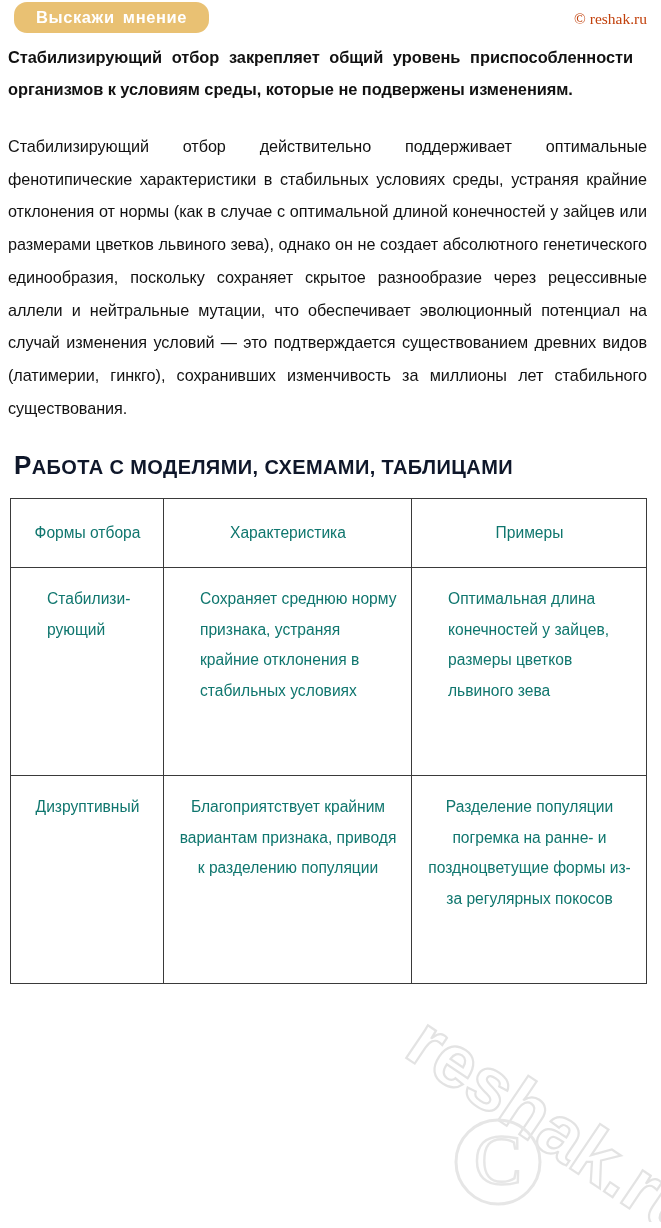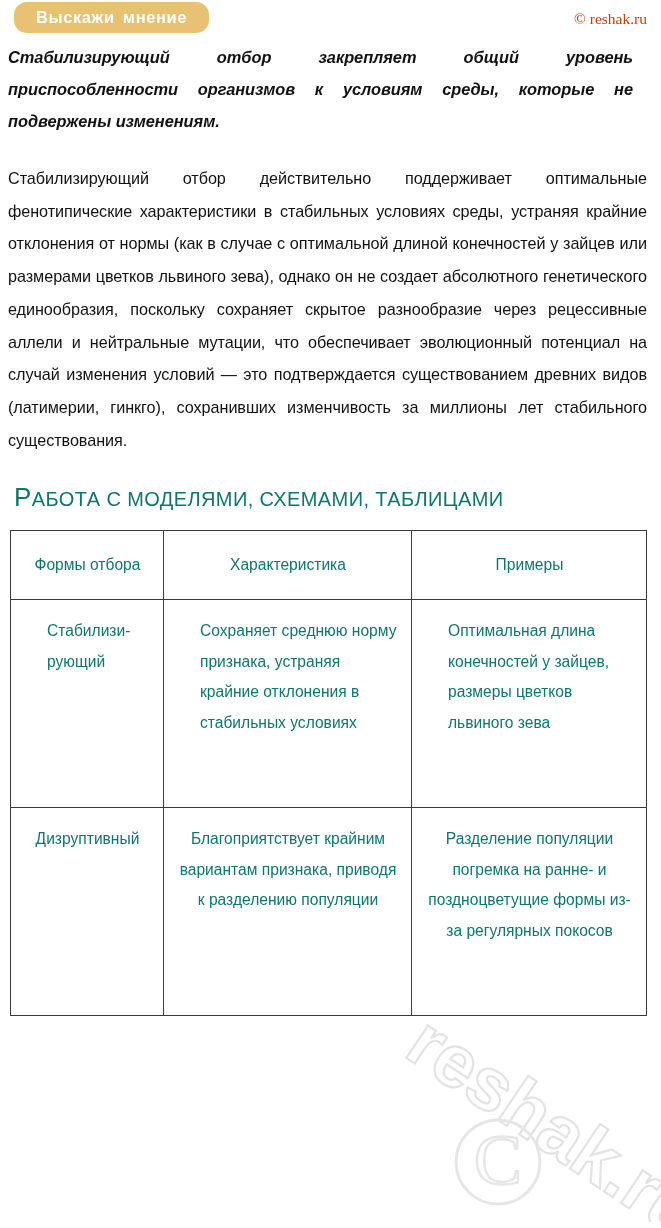--- a/index.html
+++ b/index.html
@@ -62,36 +62,35 @@
     padding: 0 14px 0 8px;
   }
   .lead {
     font-weight: bold;
     font-size: 16.4px;
     line-height: 1.95;
     text-align: justify;
     text-align-last: left;
     margin: 8px 14px 0 0;
     letter-spacing: -0.05px;
-    font-style: italic;
   }
   .para {
     font-weight: normal;
     font-size: 16.2px;
     line-height: 2.02;
     text-align: justify;
     text-align-last: left;
     margin: 24px 0 0 0;
     letter-spacing: -0.05px;
   }
 
   
   .section-heading {
-    color: #0f766e;
-    font-weight: normal;
+    color: #0f172a;
+    font-weight: bold;
     font-size: 21px;
     letter-spacing: 0.4px;
     margin: 26px 0 0 6px;
     white-space: nowrap;
   }
   .section-heading .cap {
     font-size: 26px;
   }
   .section-heading .rest {
     font-size: 20px;

